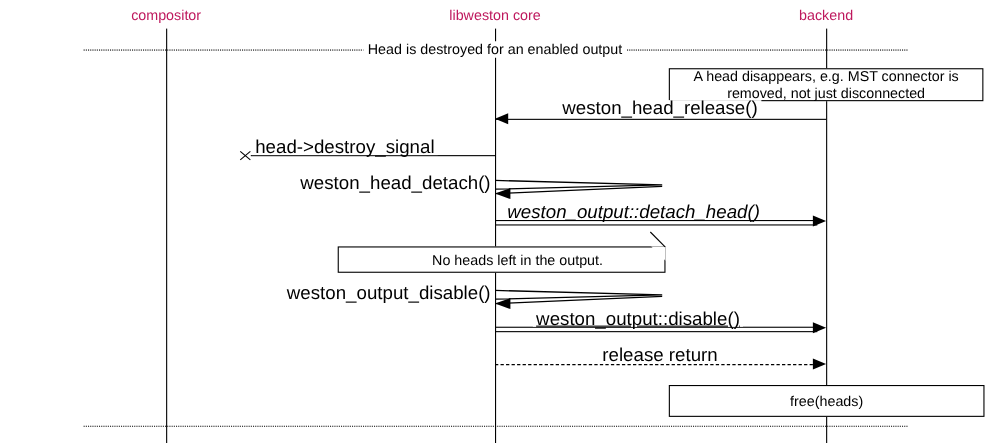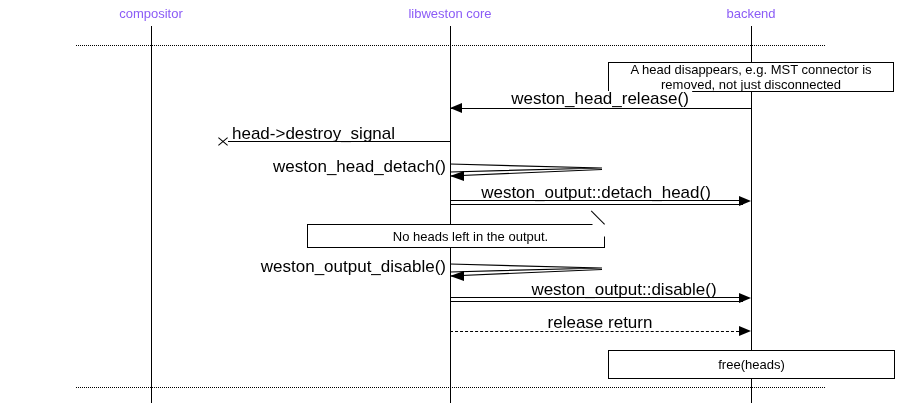--- a/index.html
+++ b/index.html
@@ -18,21 +18,21 @@
     overflow: hidden;
   }
 
   
   .participant-label {
     position: absolute;
     transform: translateX(-50%);
     font-size: 13px;
     line-height: 15px;
     white-space: nowrap;
-    color: #8b5cf6;
+    color: #be185d;
   }
   .lifeline {
     position: absolute;
     width: 1px;
     background: #000000;
   }
 
   
   .divider {
     position: absolute;
@@ -157,20 +157,21 @@
 
   <div class="participant-label" style="left:151px; top:6px;">compositor</div>
   <div class="participant-label" style="left:450px; top:6px;text-align:right;">libweston core</div>
   <div class="participant-label" style="left:751px; top:6px;">backend</div>
 
   <div class="lifeline" style="left:151px; top:26px; height:377px;"></div>
   <div class="lifeline" style="left:450px; top:26px; height:377px;"></div>
   <div class="lifeline" style="left:751px; top:26px; height:377px;"></div>
 
   <div class="divider" style="left:76px; top:45px; width:749px;"></div>
+  <div class="divider-label" style="left:450px; top:45px;">Head is destroyed for an enabled output</div>
 
   <div class="note" style="left:608px; top:62px; width:286px; height:30px; flex-direction:column;">
     <span>A head disappears, e.g. MST connector is</span>
     <span>removed, not just disconnected</span>
   </div>
 
   <div class="msg-line" style="left:450px; top:108px; width:301px;"></div>
   <div class="arrowhead left" style="left:450px; top:103px;"></div>
   <div class="msg-label center" style="left:600px; top:91px;">weston_head_release()</div>
 
@@ -182,42 +183,42 @@
     <svg width="160" height="22" viewBox="0 0 160 22">
       <path d="M 0,4 L 152,8 L 0,12" fill="none" stroke="#000000" stroke-width="1.2"></path>
       <path d="M 0,16 L 152,9.5" fill="none" stroke="#000000" stroke-width="1.2"></path>
       <polygon points="0,16 14,11 14,21" fill="#000000"></polygon>
     </svg>
   </div>
   <div class="msg-label rightend" style="left:449px; top:159px;">weston_head_detach()</div>
 
   <div class="msg-line dbl" style="left:450px; top:200px; width:293px;"></div>
   <div class="arrowhead right" style="left:739px; top:196px;"></div>
-  <div class="msg-label center" style="left:596px; top:185px;">weston_output::detach_head()</div>
+  <div class="msg-label center" style="left:576px; top:185px;font-style:italic;">weston_output::detach_head()</div>
 
   <div class="note" style="left:307px; top:224px; width:298px; height:24px;padding-left:35px;">
     <span>No heads left in the output.</span>
     <div class="note-fold" style="position:absolute; right:-1px; top:-1px;">
       <div class="tri-white"></div>
       <div class="fold-edge"></div>
     </div>
   </div>
 
   <div class="selfloop" style="left:450px; top:260px;">
     <svg width="160" height="22" viewBox="0 0 160 22">
       <path d="M 0,4 L 152,8 L 0,12" fill="none" stroke="#000000" stroke-width="1.2"></path>
       <path d="M 0,16 L 152,9.5" fill="none" stroke="#000000" stroke-width="1.2"></path>
       <polygon points="0,16 14,11 14,21" fill="#000000"></polygon>
     </svg>
   </div>
   <div class="msg-label rightend" style="left:449px; top:259px;">weston_output_disable()</div>
 
   <div class="msg-line dbl" style="left:450px; top:297px; width:293px;"></div>
   <div class="arrowhead right" style="left:739px; top:293px;"></div>
-  <div class="msg-label center" style="left:624px; top:282px;">weston_output::disable()</div>
+  <div class="msg-label center" style="left:580px; top:282px;text-decoration:underline;">weston_output::disable()</div>
 
   <div class="msg-line dotted" style="left:450px; top:331px; width:289px;"></div>
   <div class="arrowhead right" style="left:739px; top:326px;"></div>
   <div class="msg-label center" style="left:600px; top:315px;">release return</div>
 
   <div class="note" style="left:608px; top:350px; width:287px; height:29px;">
     <span>free(heads)</span>
   </div>
 
   <div class="divider" style="left:76px; top:387px; width:749px;"></div>

